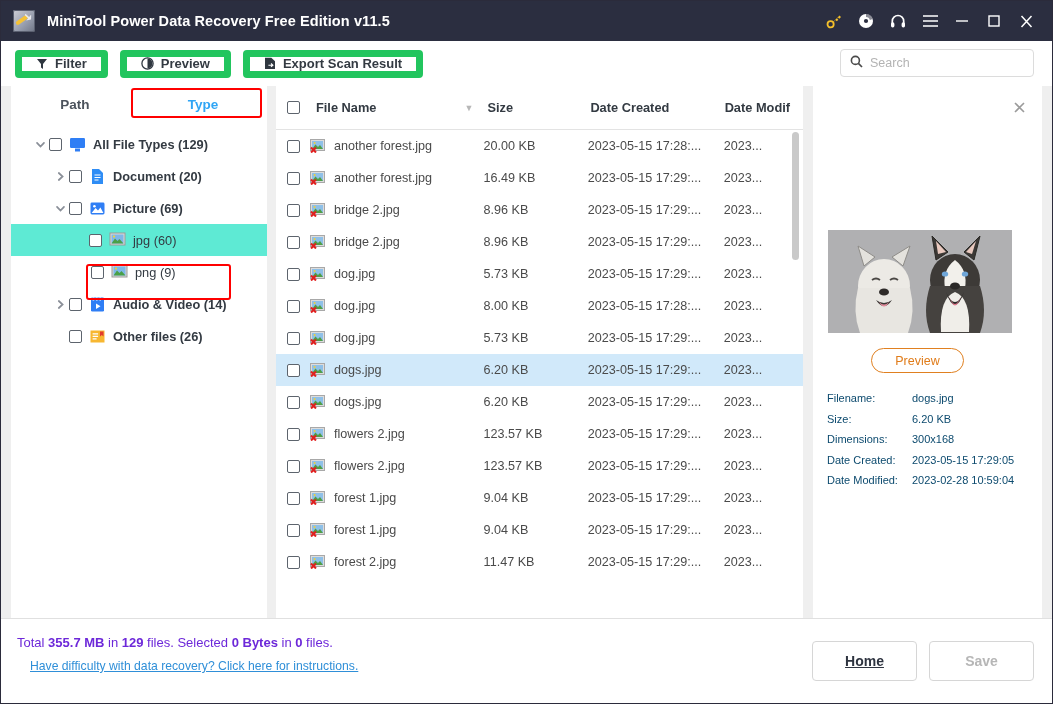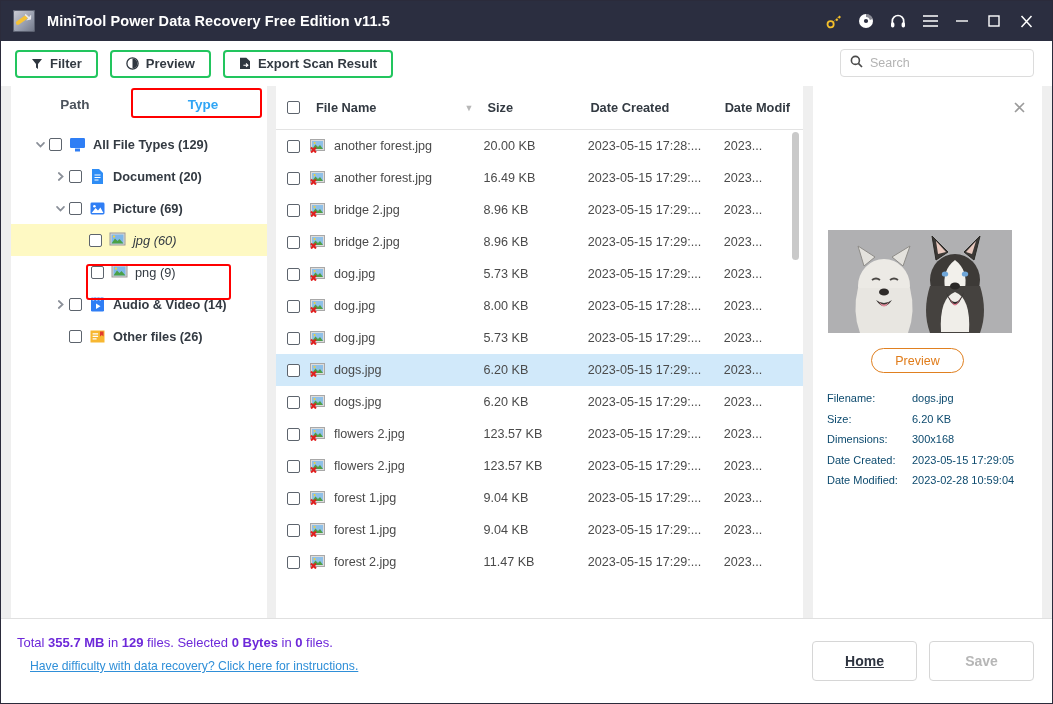--- a/index.html
+++ b/index.html
@@ -60,21 +60,21 @@
 
   
   .toolbar {
     position: absolute; left: 0; top: 40px;
     width: 1051px; height: 45px;
     background: #ffffff;
     display: flex; align-items: center;
   }
   .tool-btn {
     height: 28px;
-    border: 2px solid #22c55e; border-radius: 4px;
+    border: 7px solid #22c55e; border-radius: 4px;
     background: #fff; color: #333a42;
     font-size: 13px; font-weight: bold;
     display: flex; align-items: center; gap: 7px;
     padding: 0 14px; margin-left: 12px;
     white-space: nowrap;
     font-family: "Liberation Sans", sans-serif;
   }
   .tool-btn:first-child { margin-left: 14px; }
   .tool-ico { display: flex; align-items: center; color: #2f3740; }
 
@@ -121,21 +121,21 @@
     position: absolute; border: 2.5px solid #ff0000;
     border-radius: 3px; pointer-events: none;
   }
   #redbox-type { left: 120px; top: 2px; width: 131px; height: 30px; }
 
   .tree { padding-top: 6px; font-size: 12.8px; color: #333a42; }
   .tnode {
     display: flex; align-items: center; height: 32px;
     position: relative; padding-left: 20px;
   }
-  .tnode.sel { background: #fef9c3; font-style: italic; }
+  .tnode.sel { background: #5eead4; }
   .caret {
     width: 18px; height: 18px; flex: none;
     display: flex; align-items: center; justify-content: center;
     color: #8a8f98;
   }
   .caret.blank { visibility: hidden; }
   .cbox {
     width: 13px; height: 13px; flex: none;
     border: 1.6px solid #5d646d; border-radius: 2px;
     background: #fff; margin-right: 7px;

